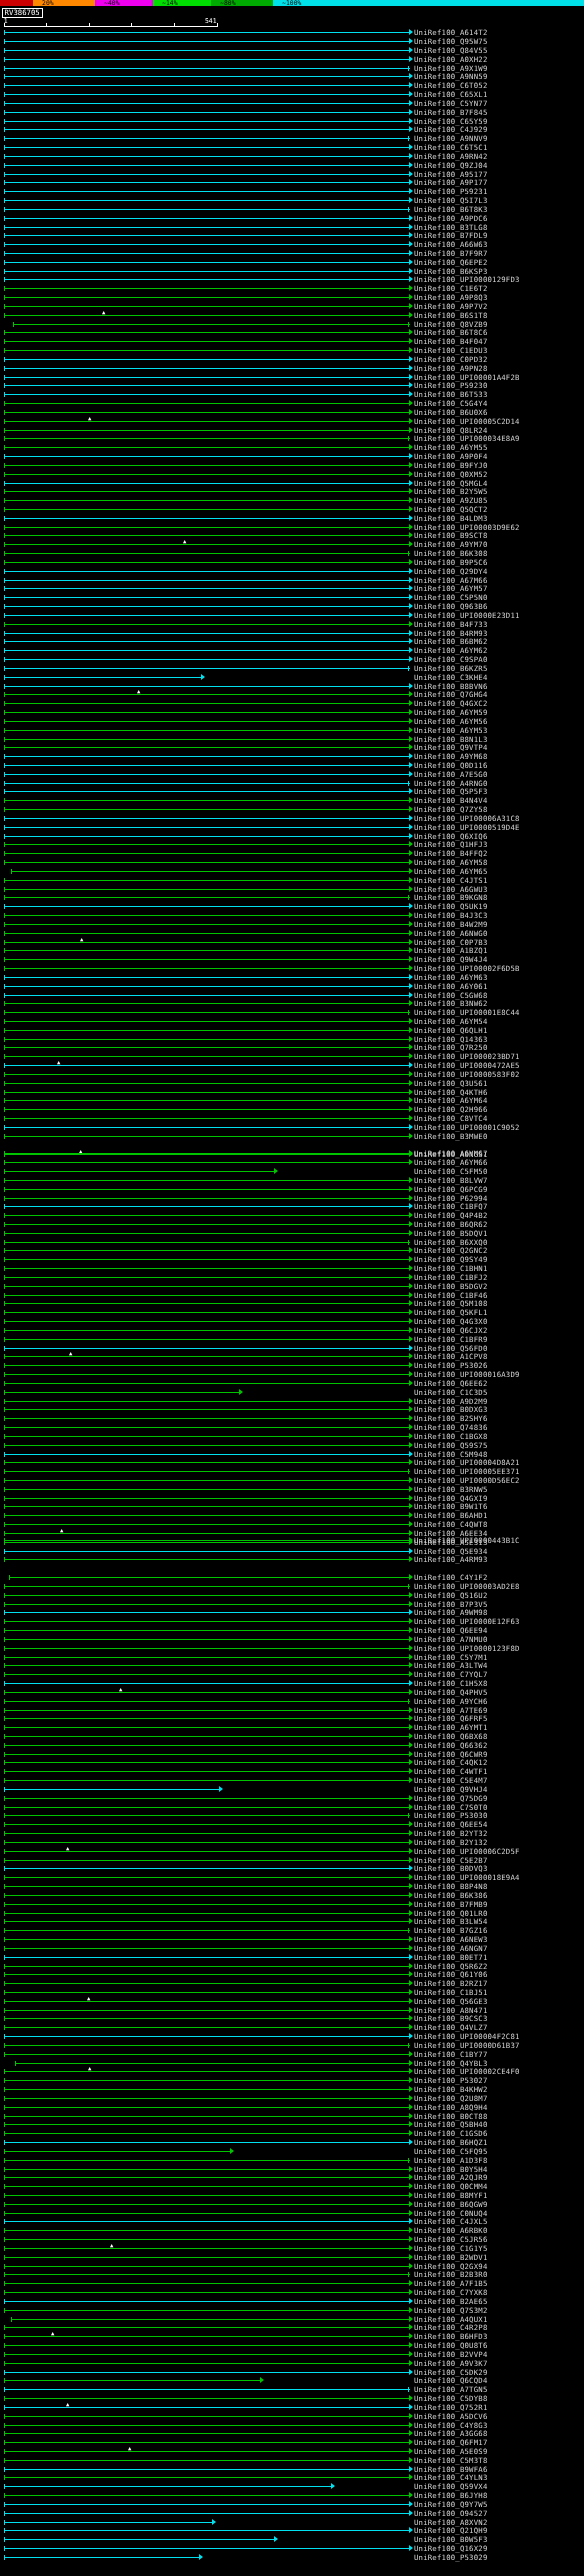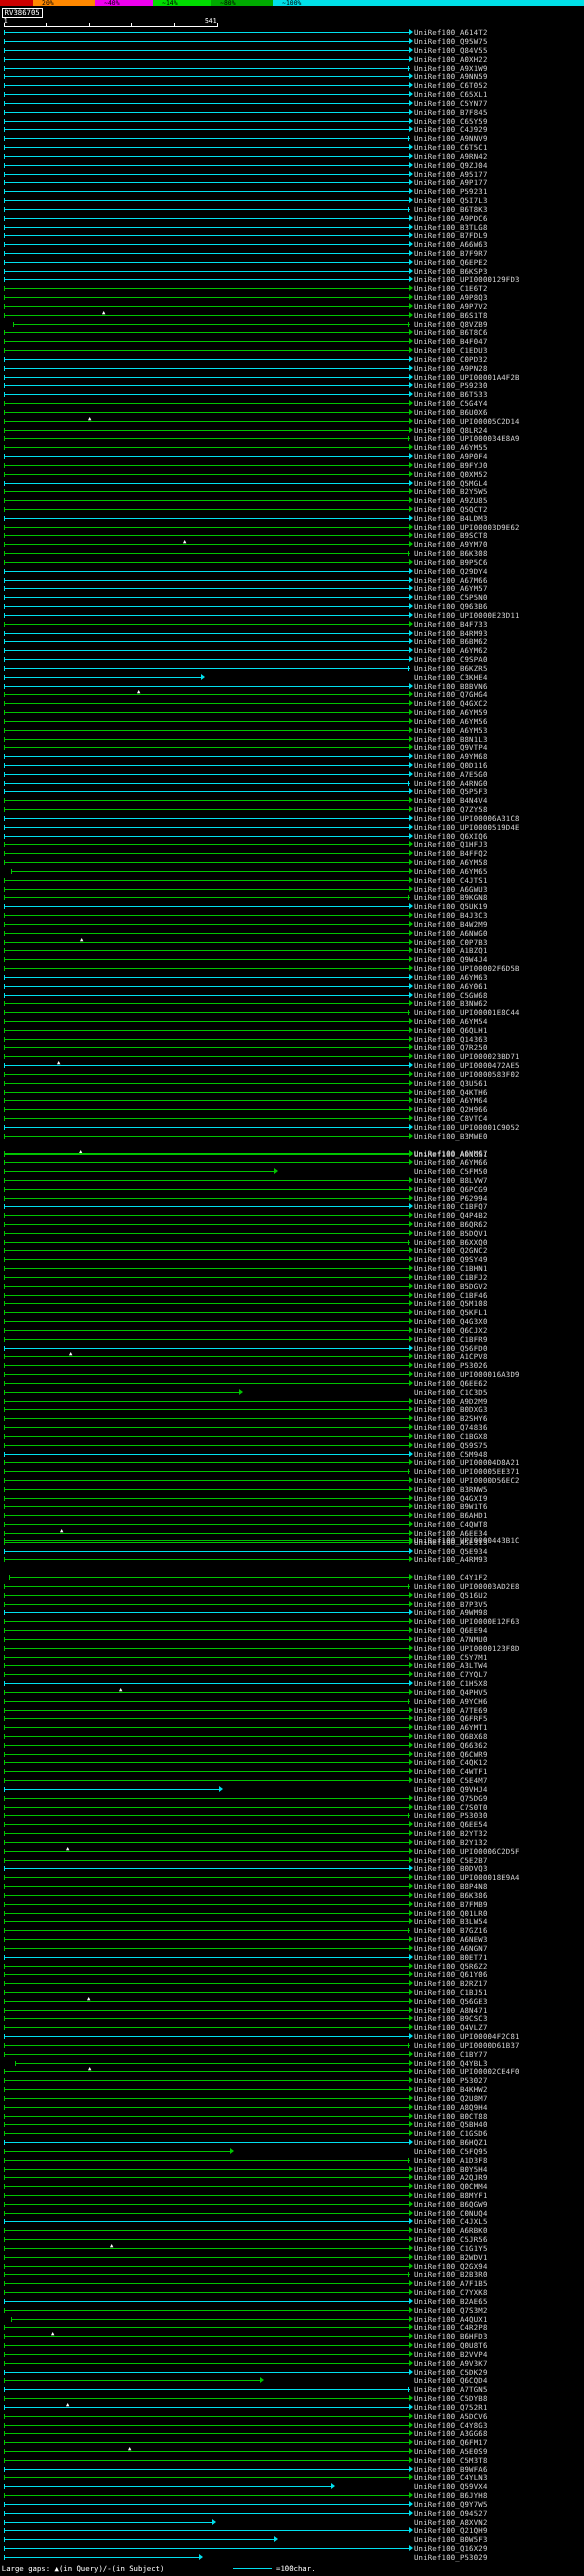--- a/index.html
+++ b/index.html
@@ -1806,20 +1806,15 @@
         <div class="hitlabel">UniRef100_Q16X29</div>
       </div>
       <div class="row" style="top: 2553px;">
         <div class="bar" style="left: 3.7px; width: 196px; background: rgb(0, 224, 238);"></div>
         <div class="tick" style="left: 3.7px; background: rgb(0, 224, 238);"></div>
         <div class="arrow" style="left: 199px; border-left-color: rgb(0, 224, 238);"></div>
         <div class="hitlabel">UniRef100_P53029</div>
       </div>
     </div>
 
-  <div class="footer">
-    <span class="gapslegend">Large gaps: ▲(in Query)/-(in Subject)</span>
-    <span class="scaleline" style="background: rgb(0, 224, 238);"></span>
-    <span class="scalelabel">=100char.</span>
-  </div>
 
 </div>
 
 
 </body></html>

